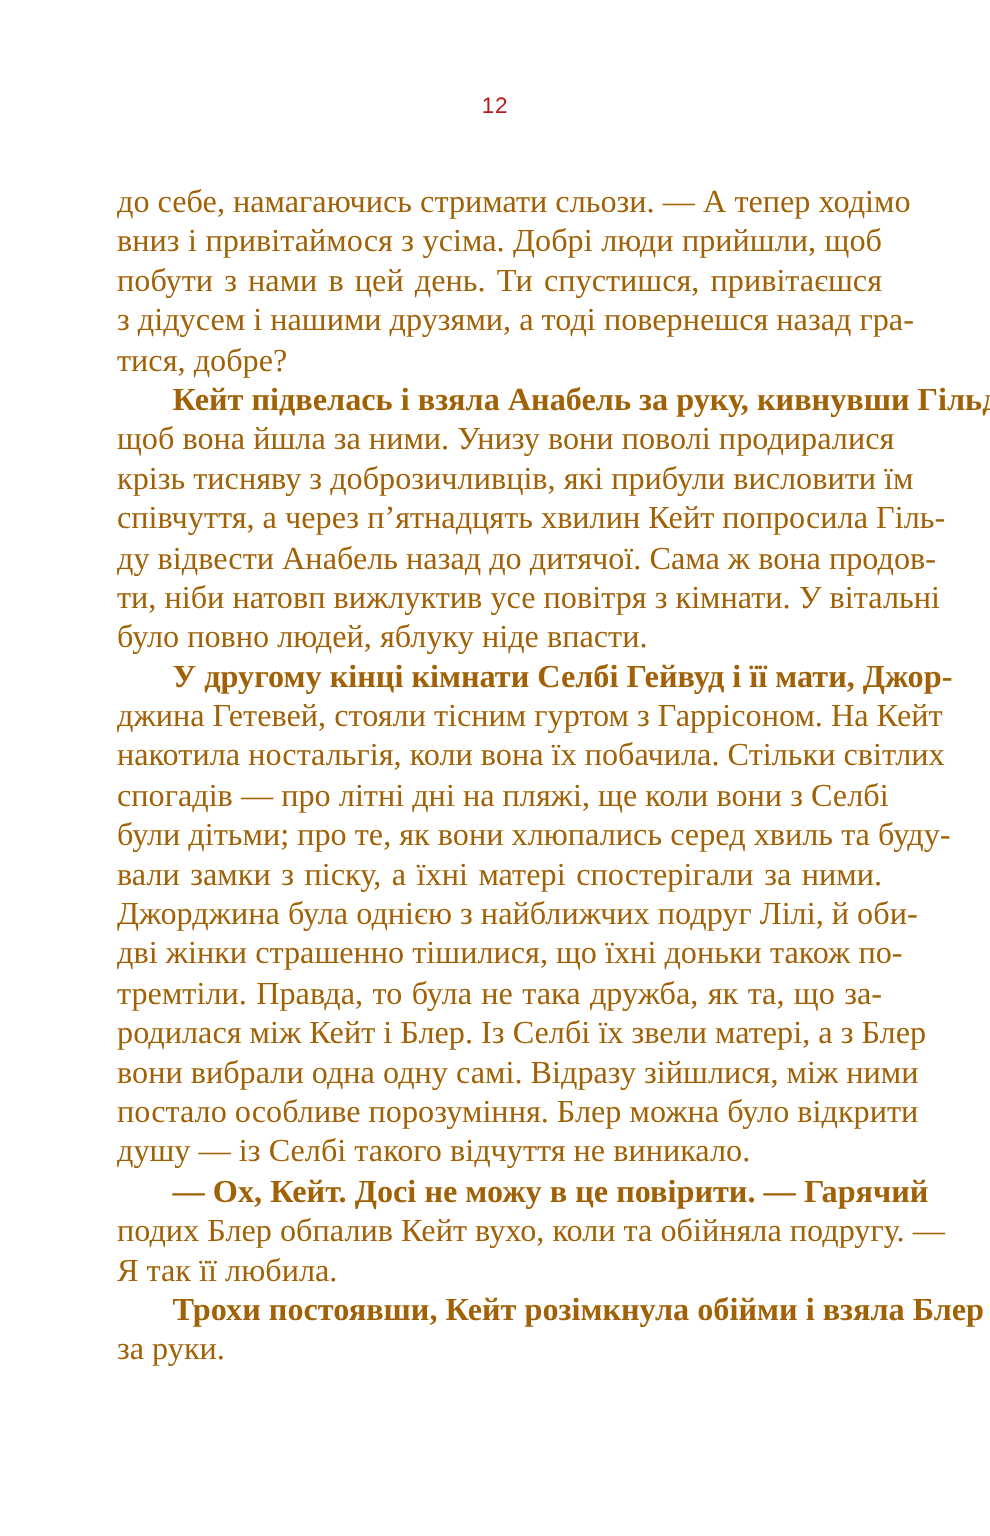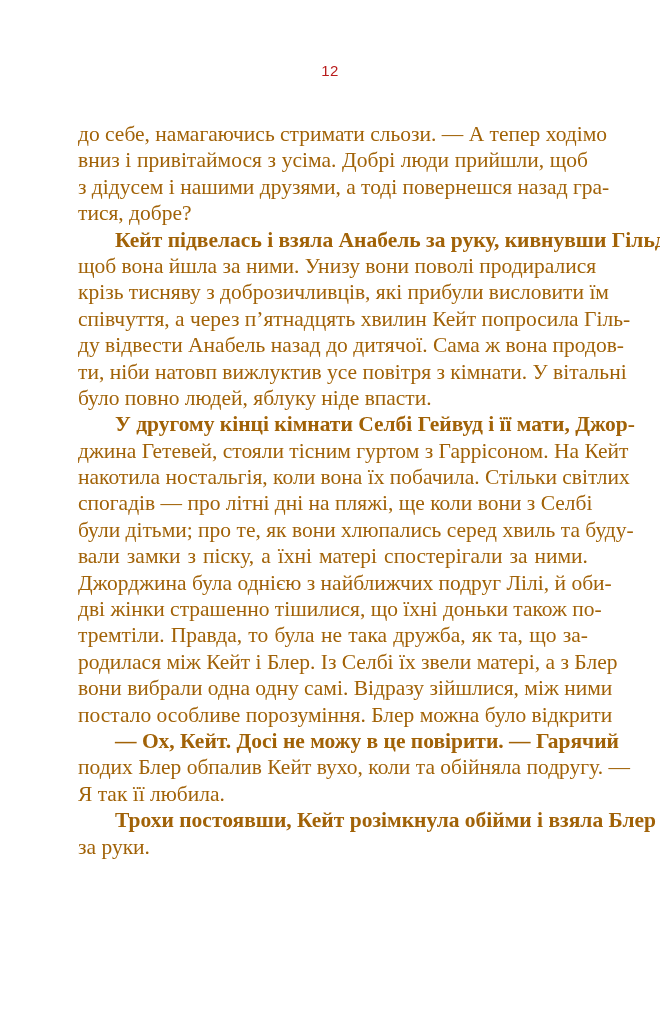--- a/index.html
+++ b/index.html
@@ -53,20 +53,21 @@
   </style>
 </head>
 <body>
 
 <div class="page-number">12</div>
 
 <div class="body-text">
   <div>
     <span class="line">до себе, намагаючись стримати сльози. — А тепер ходімо</span>
     <span class="line">вниз і привітаймося з усіма. Добрі люди прийшли, щоб</span>
+    <span class="line">побути з нами в цей день. Ти спустишся, привітаєшся</span>
     <span class="line">з дідусем і нашими друзями, а тоді повернешся назад гра-</span>
     <span class="line last">тися, добре?</span>
   </div>
   <div>
     <span class="line indent">Кейт підвелась і взяла Анабель за руку, кивнувши Гільді,</span>
     <span class="line">щоб вона йшла за ними. Унизу вони поволі продиралися</span>
     <span class="line">крізь тисняву з доброзичливців, які прибули висловити їм</span>
     <span class="line">співчуття, а через п’ятнадцять хвилин Кейт попросила Гіль-</span>
     <span class="line">ду відвести Анабель назад до дитячої. Сама ж вона продов-</span>
     <span class="line">ти, ніби натовп вижлуктив усе повітря з кімнати. У вітальні</span>
@@ -78,20 +79,21 @@
     <span class="line">накотила ностальгія, коли вона їх побачила. Стільки світлих</span>
     <span class="line">спогадів — про літні дні на пляжі, ще коли вони з Селбі</span>
     <span class="line">були дітьми; про те, як вони хлюпались серед хвиль та буду-</span>
     <span class="line">вали замки з піску, а їхні матері спостерігали за ними.</span>
     <span class="line">Джорджина була однією з найближчих подруг Лілі, й оби-</span>
     <span class="line">дві жінки страшенно тішилися, що їхні доньки також по-</span>
     <span class="line">тремтіли. Правда, то була не така дружба, як та, що за-</span>
     <span class="line">родилася між Кейт і Блер. Із Селбі їх звели матері, а з Блер</span>
     <span class="line">вони вибрали одна одну самі. Відразу зійшлися, між ними</span>
     <span class="line">постало особливе порозуміння. Блер можна було відкрити</span>
+    <span class="line last">душу — із Селбі такого відчуття не виникало.</span>
   </div>
   <div>
     <span class="line indent">— Ох, Кейт. Досі не можу в це повірити. — Гарячий</span>
     <span class="line">подих Блер обпалив Кейт вухо, коли та обійняла подругу. —</span>
     <span class="line last">Я так її любила.</span>
   </div>
   <div>
     <span class="line indent">Трохи постоявши, Кейт розімкнула обійми і взяла Блер</span>
     <span class="line last">за руки.</span>
   </div>

